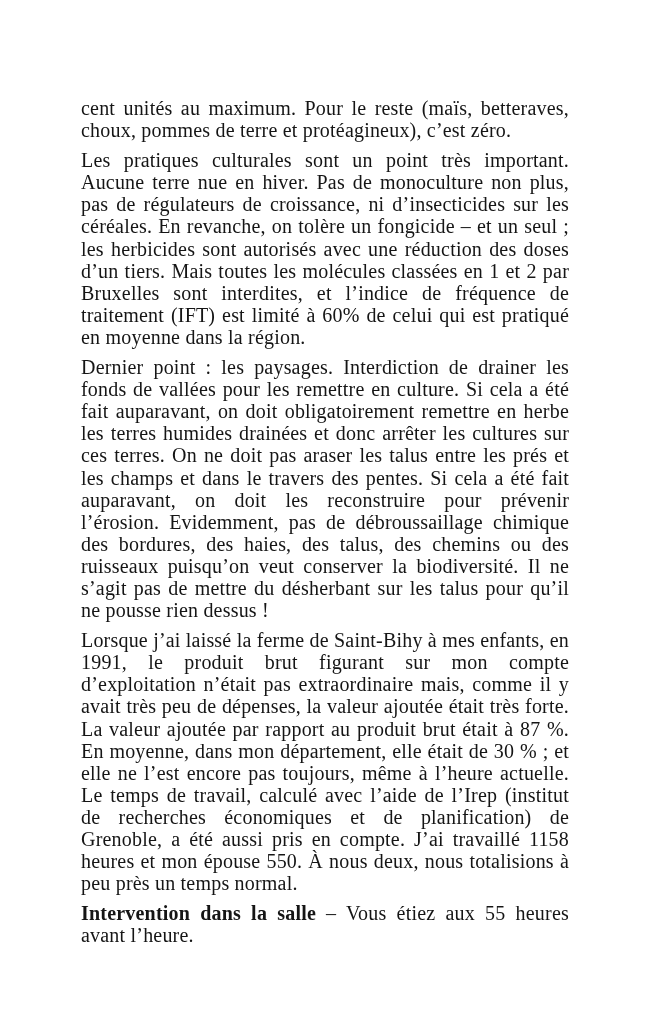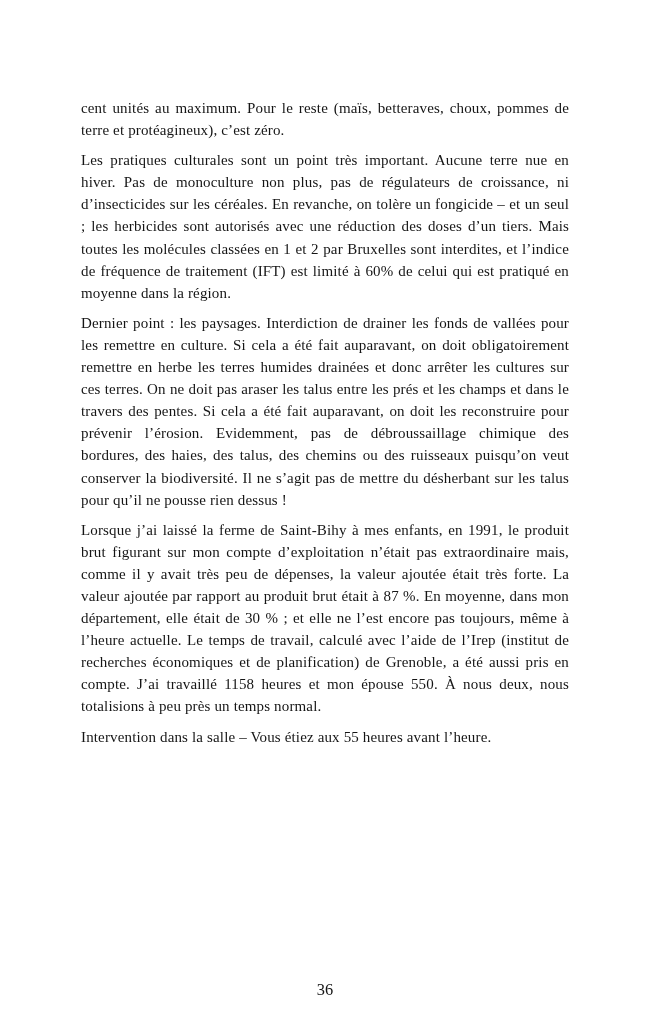--- a/index.html
+++ b/index.html
@@ -28,37 +28,37 @@
 
   #text-column {
     position: absolute;
     left: 81px;
     top: 97px;
     width: 488px;
   }
 
   p.para {
     margin: 0 0 8px 0;
-    font-size: 15px;
+    font-size: 20px;
     line-height: 22.1px;
     text-align: justify;
     text-justify: inter-word;
     hyphens: manual;
     -webkit-hyphens: manual;
     text-indent: 0;
     letter-spacing: 0.01em;
   }
 
   p.para:last-of-type {
     margin-bottom: 0;
   }
 
   
   p.para > .lead {
-    font-weight: normal;
+    font-weight: bold;
   }
 
   #page-number {
     position: absolute;
     left: 0;
     top: 979px;
     width: 650px;
     text-align: center;
     font-size: 16.4px;
     line-height: 22px;
@@ -79,15 +79,14 @@
 
     <p class="para">Dernier point : les paysages. Interdiction de drainer les fonds de vallées pour les remettre en culture. Si cela a été fait auparavant, on doit obligatoirement remettre en herbe les terres humides drainées et donc arrêter les cultures sur ces terres. On ne doit pas araser les talus entre les prés et les champs et dans le travers des pentes. Si cela a été fait auparavant, on doit les reconstruire pour prévenir l’érosion. Evidemment, pas de débroussaillage chimique des bordures, des haies, des talus, des chemins ou des ruisseaux puisqu’on veut conserver la biodiversité. Il ne s’agit pas de mettre du désherbant sur les talus pour qu’il ne pousse rien dessus !</p>
 
 
     <p class="para">Lorsque j’ai laissé la ferme de Saint-Bihy à mes enfants, en 1991, le produit brut figurant sur mon compte d’exploitation n’était pas extraordinaire mais, comme il y avait très peu de dépenses, la valeur ajoutée était très forte. La valeur ajoutée par rapport au produit brut était à 87 %. En moyenne, dans mon département, elle était de 30 % ; et elle ne l’est encore pas toujours, même à l’heure actuelle. Le temps de travail, calculé avec l’aide de l’Irep (institut de recherches économiques et de planification) de Grenoble, a été aussi pris en compte. J’ai travaillé 1158 heures et mon épouse 550. À nous deux, nous totalisions à peu près un temps normal.</p>
 
     <p class="para"><span class="lead">Intervention dans la salle</span><span> – Vous étiez aux 55 heures avant l’heure.</span></p>
 
   </div>
 
-  <div id="page-number">36</div>
 
 </div>
 
 </body></html>

